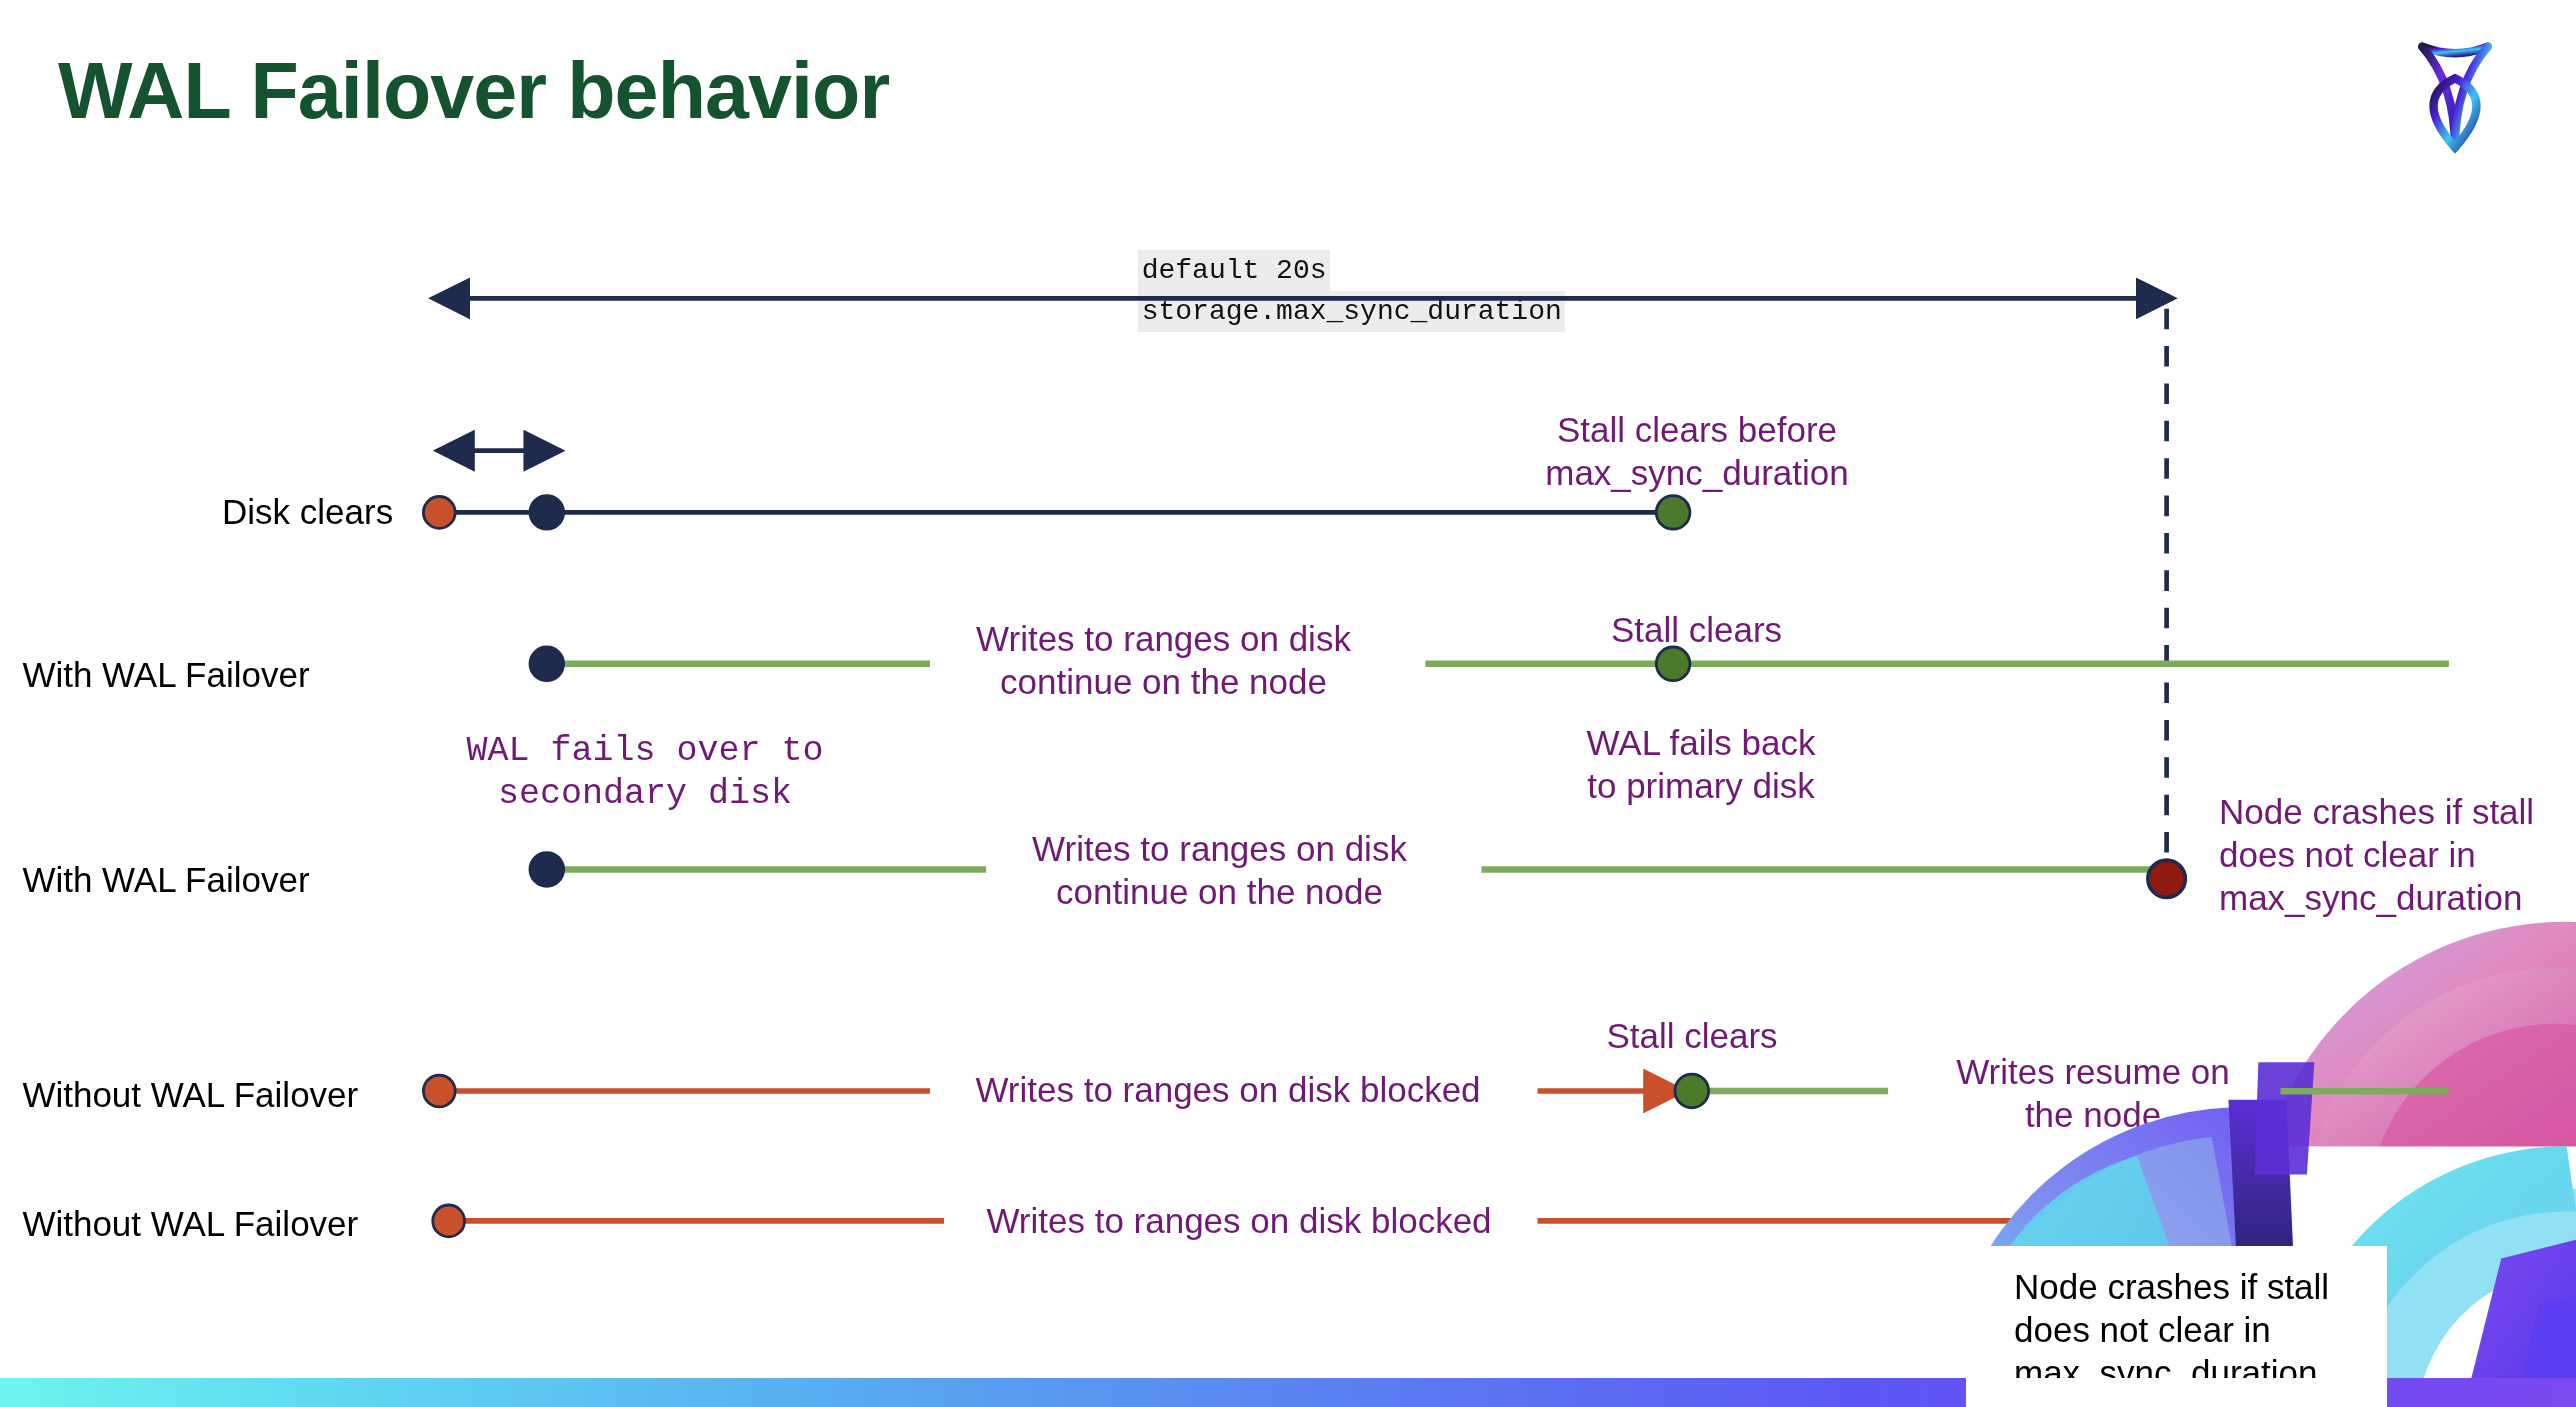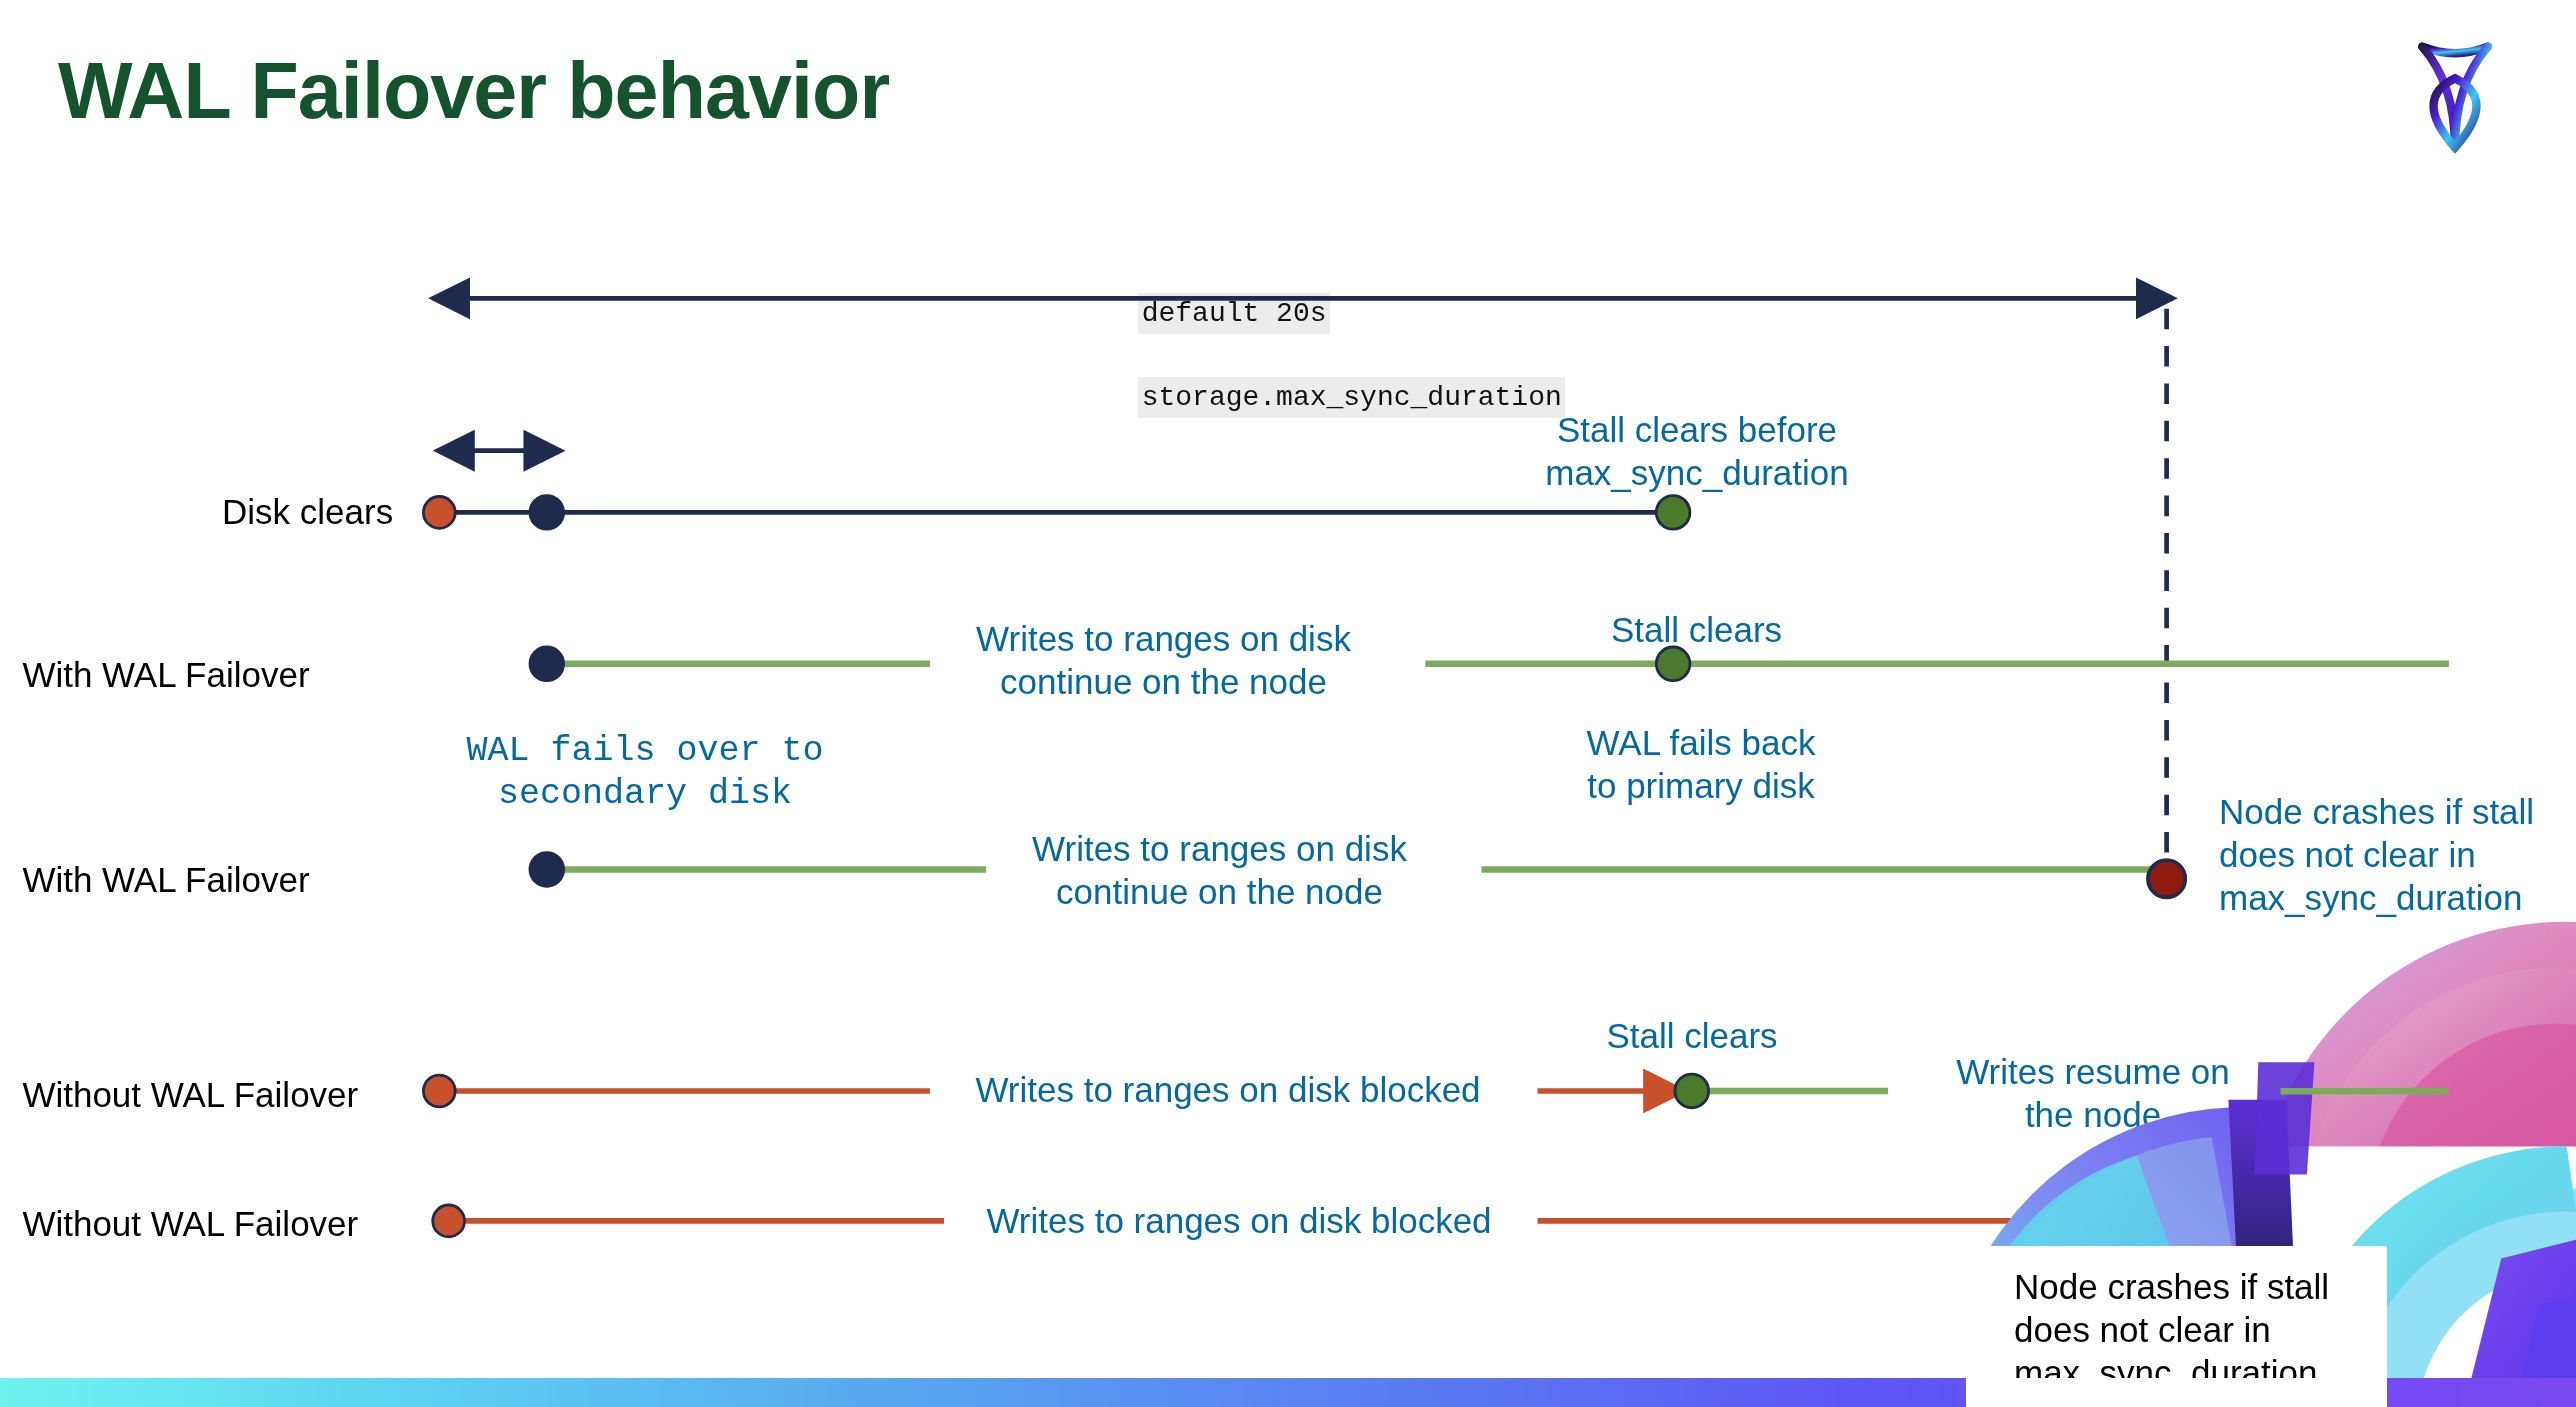--- a/index.html
+++ b/index.html
@@ -49,21 +49,20 @@
     font-size: 28px;
     line-height: 41px;
     color: #111111;
     white-space: nowrap;
   }
   .code-block .code-line {
     display: block;
     background: #ececec;
     width: max-content;
     padding: 0 3.7px;
-    margin-top: 43px;
   }
 
   #setting-max-sync { left: 1138px; top: 250px; text-align: left; }
   #setting-unhealthy { left: 36px;  top: 348px; }
 
   
   #diagram-svg {
     position: absolute;
     left: 0; top: 0;
     width: 2576px;
@@ -78,21 +77,21 @@
     color: #000000;
     white-space: nowrap;
     transform: translateY(-50%);
   }
 
   
   .callout {
     position: absolute;
     font-size: 35px;
     line-height: 43px;
-    color: #0369a1;
+    color: #701a75;
     white-space: pre-line;
   }
   .callout.center { text-align: center; }
   .callout.left   { text-align: left; }
 
   
   #decor-art {
     position: absolute;
     right: 0;
     bottom: 0;

